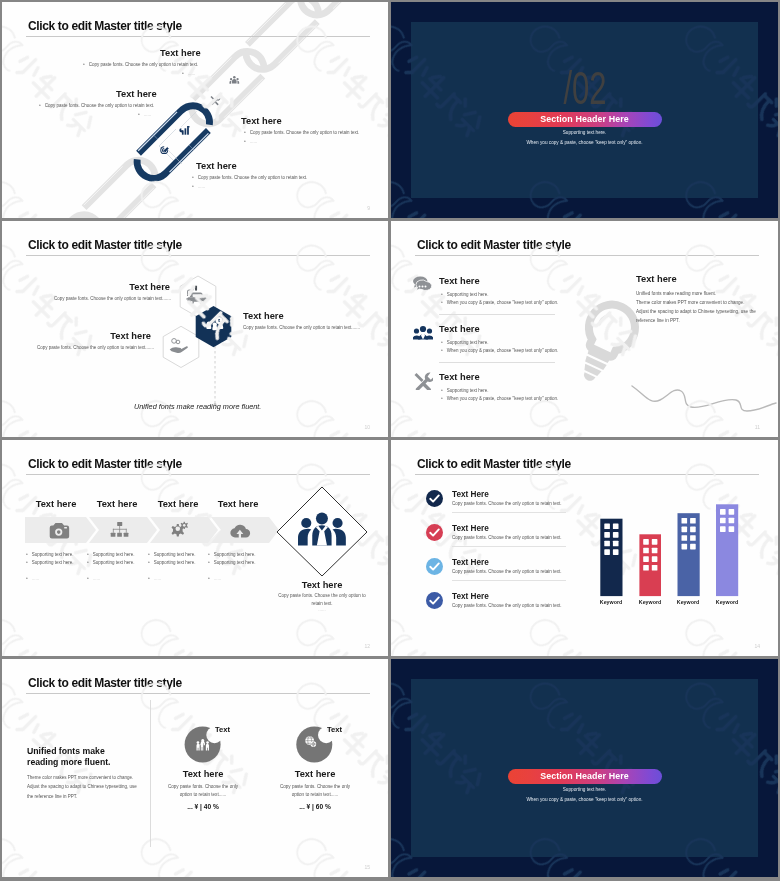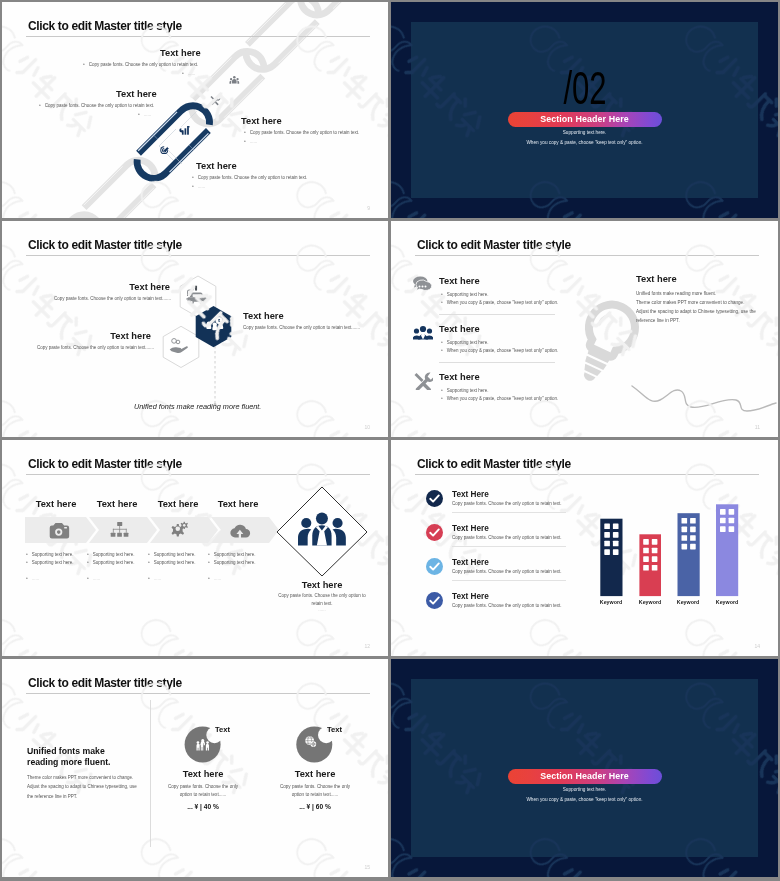--- a/index.html
+++ b/index.html
@@ -20,21 +20,21 @@
   .wm{position:absolute;inset:0;pointer-events:none;z-index:5;}
 
   
   .title{position:absolute;left:26px;top:18px;font-size:12px;line-height:12px;font-weight:bold;color:#111;letter-spacing:-0.36px;white-space:nowrap;}
   .titlerule{position:absolute;left:24px;top:34px;width:344px;height:1px;background:#c9c9c9;}
   .pgnum{position:absolute;right:18px;bottom:7px;font-size:5px;color:#cfcfcf;}
 
   
   .secbg{position:absolute;inset:0;background:#07173a;}
   .secinner{position:absolute;left:20px;top:20px;right:20px;bottom:20px;background:#12304f;}
-  .secnum{position:absolute;width:100%;text-align:center;top:63px;font-size:46px;font-weight:normal;color:#000000;letter-spacing:0px;line-height:1;z-index:9;}
+  .secnum{position:absolute;width:100%;text-align:center;top:63px;font-size:46px;font-weight:normal;color:#404040;letter-spacing:0px;line-height:1;z-index:9;}
   .secnum span{display:inline-block;transform:scaleX(0.675);transform-origin:center;}
   .secpill{position:absolute;left:50%;margin-left:-77px;top:110px;width:154px;height:15.4px;border-radius:7.7px;background:linear-gradient(90deg,#ea4335 0%,#e8413f 14%,#e23a55 34%,#c93f86 60%,#a944b6 76%,#7f4ad4 92%,#6a4fd8 100%);z-index:9;}
   .secpilltext{position:absolute;width:100%;text-align:center;line-height:15.4px;font-size:8.9px;font-weight:bold;color:#fff;letter-spacing:0.1px;}
   .secsup{position:absolute;width:100%;text-align:center;top:128px;font-size:4.7px;color:#e3e9f1;z-index:9;}
   .secnote{position:absolute;width:100%;text-align:center;top:138px;font-size:4.7px;color:#e3e9f1;z-index:9;}
 
   
   .chain-bg{position:absolute;left:0;top:0;}
   .chain-link{position:absolute;left:0;top:0;z-index:3;}
   .s1-icons{position:absolute;left:0;top:0;z-index:4;}

